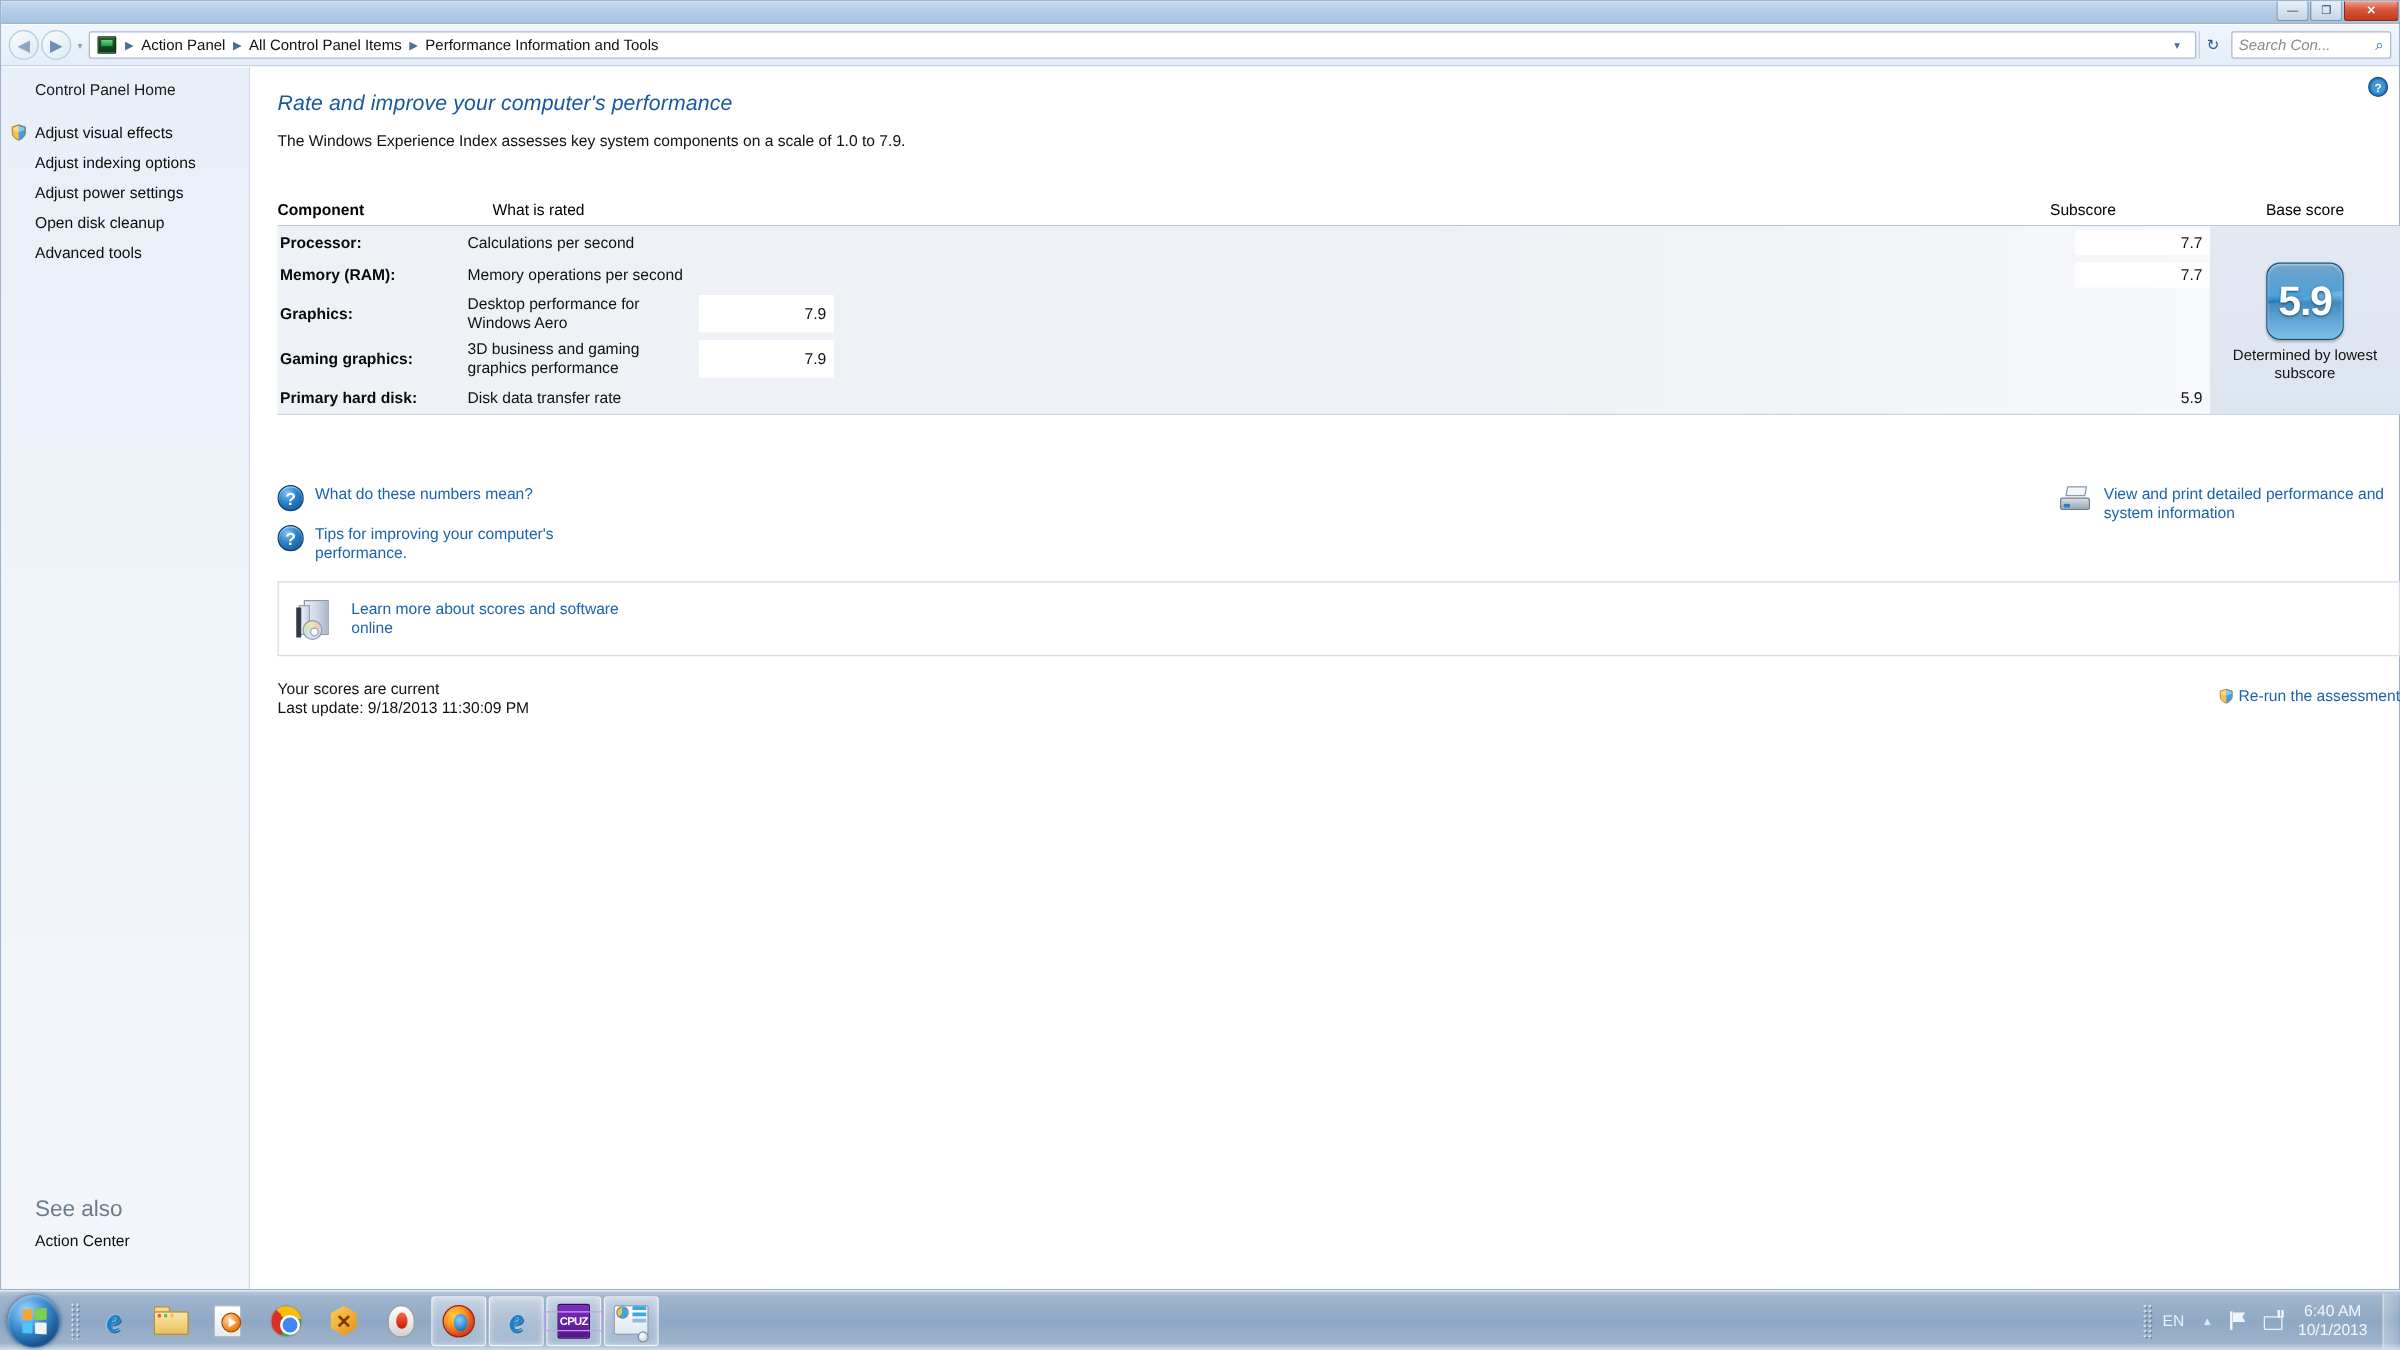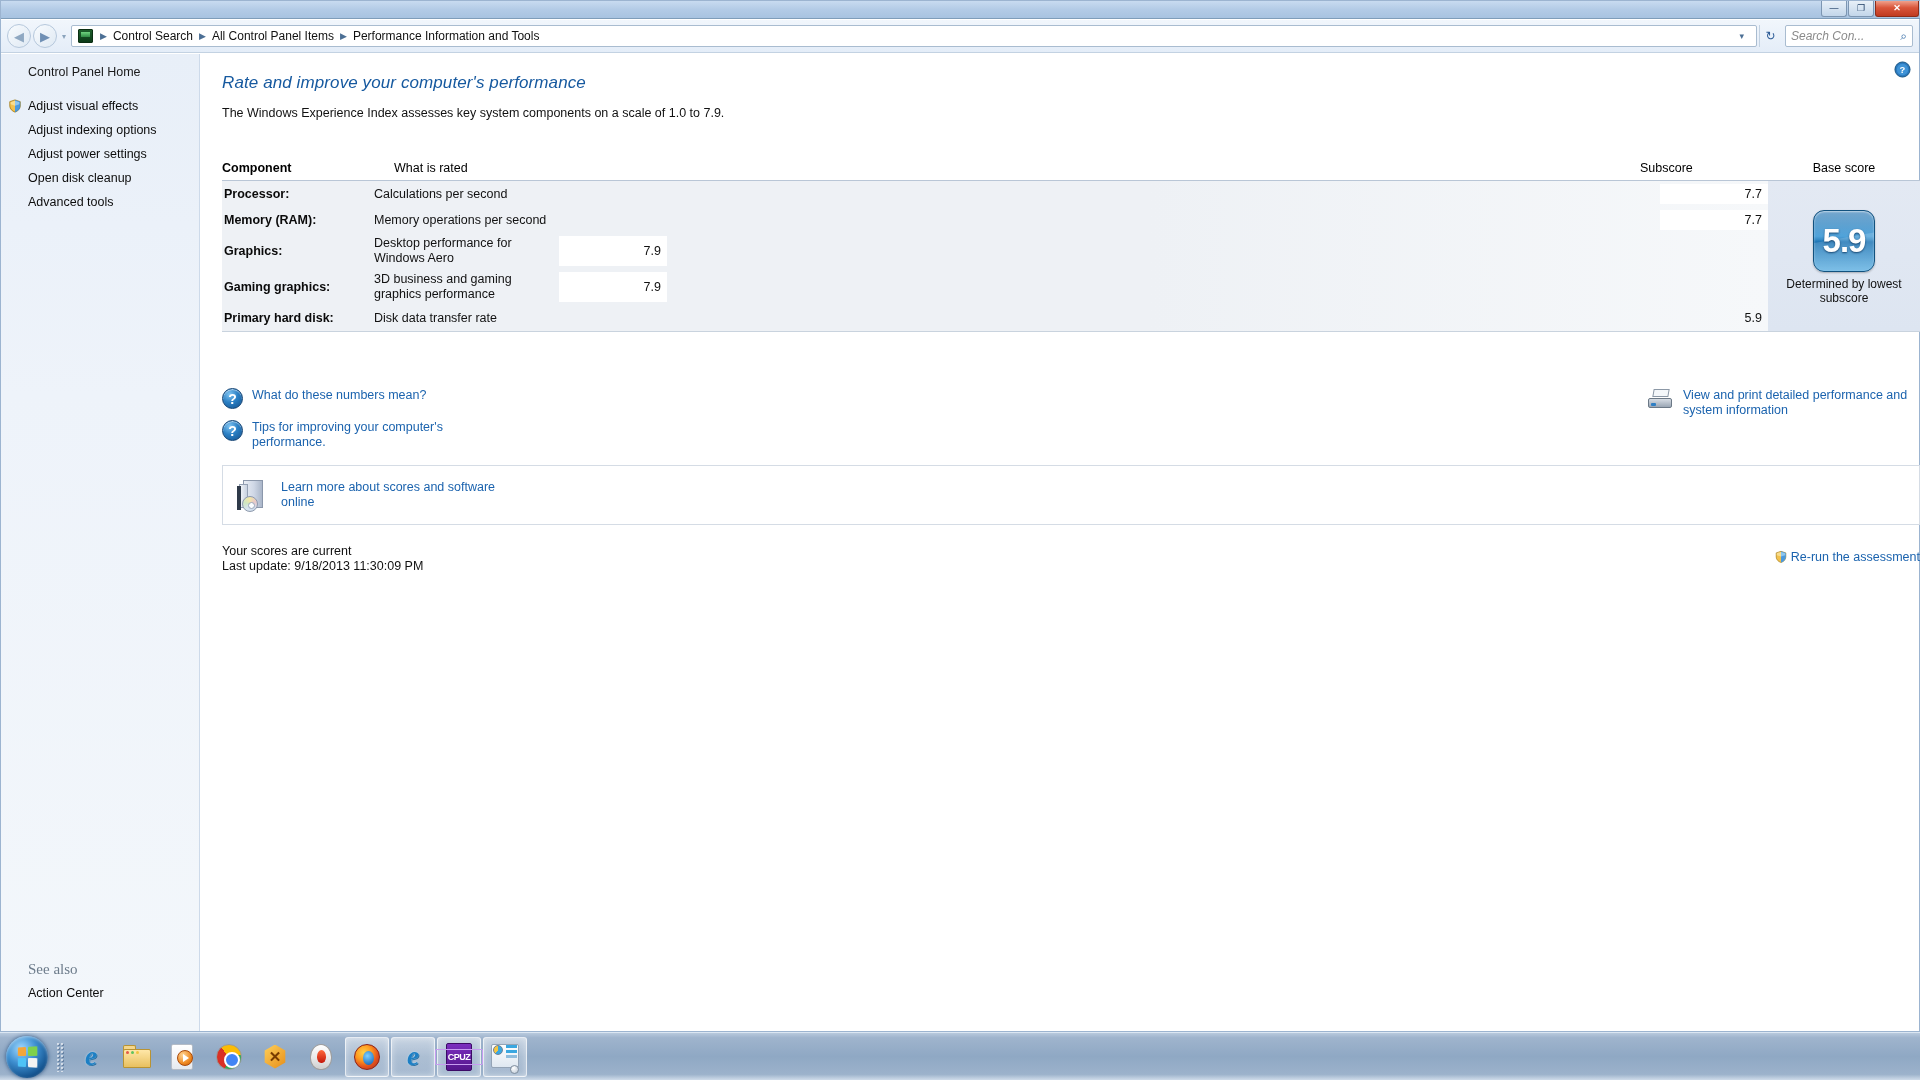--- a/index.html
+++ b/index.html
@@ -133,21 +133,21 @@
   .side-gap { height: 10px; }
   .shield {
     position: absolute; left: 7px; top: 5px;
     width: 14px; height: 14px;
   }
   #seealso {
     position: absolute; left: 0; bottom: 28px; width: 100%;
   }
   .seealso-title {
     padding: 3px 8px 5px 27px;
-    color: #6d7c8b; font-size: 15px; font-family: Liberation Serif, serif;
+    color: #6d7c8b; font-size: 18px;
   }
   .seealso-item { padding: 3px 8px 3px 27px; color: #0d0d0d; font-size: 12.5px; }
 
   #content {
     flex: 1; position: relative;
     background: #ffffff;
     padding: 0;
   }
   #helpicon {
     position: absolute; right: 8px; top: 7px;
@@ -499,21 +499,21 @@
     <div class="navbtn fwd">
       <span>▶</span>
     </div>
     <div class="navdrop">
       <span>▾</span>
     </div>
 
     <div id="crumbbox">
       <div class="cp-icon"></div>
       <span class="crumb-sep">▶</span>
-      <span class="crumb">Control Search</span>
+      <span class="crumb">Action Panel</span>
       <span class="crumb-sep">▶</span>
       <span class="crumb">All Control Panel Items</span>
       <span class="crumb-sep">▶</span>
       <span class="crumb">Performance Information and Tools</span>
       <span style="flex:1"></span>
       <span class="addr-chev">▾</span>
     </div>
 
     <div class="refreshbtn">
       <span>↻</span>
@@ -759,13 +759,25 @@
       <div class="ico">
         <div class="mon"></div>
         <div class="mon-g"></div>
         <div class="mon-b"></div>
         <div class="mon-ball"></div>
       </div>
     </div>
 
   </div>
 
+  <div id="tray">
+    <div class="tray-grip"></div>
+    <span class="tray-lang">EN</span>
+    <span class="tray-arrow">▲</span>
+    <div class="tray-ico flag-ico"></div>
+    <div class="tray-ico net-ico"></div>
+    <div class="tray-clock">
+      <div>6:40 AM</div>
+      <div>10/1/2013</div>
+    </div>
+    <div class="show-desktop"></div>
+  </div>
 </div>
 
 </body></html>

